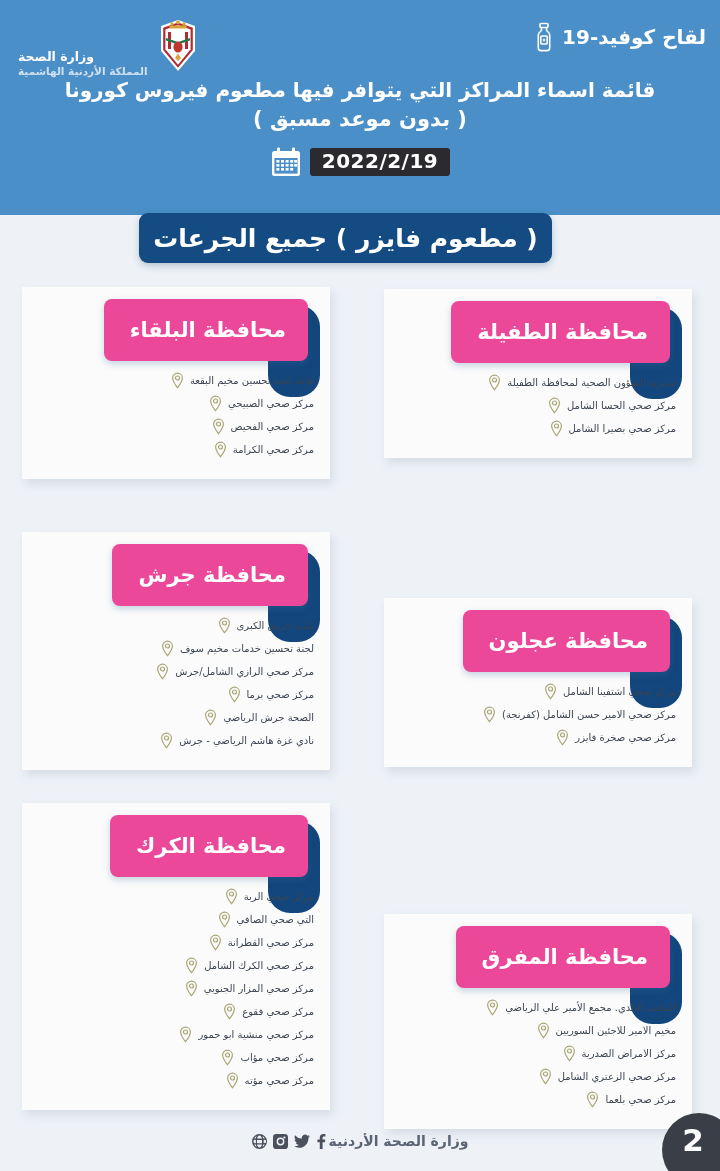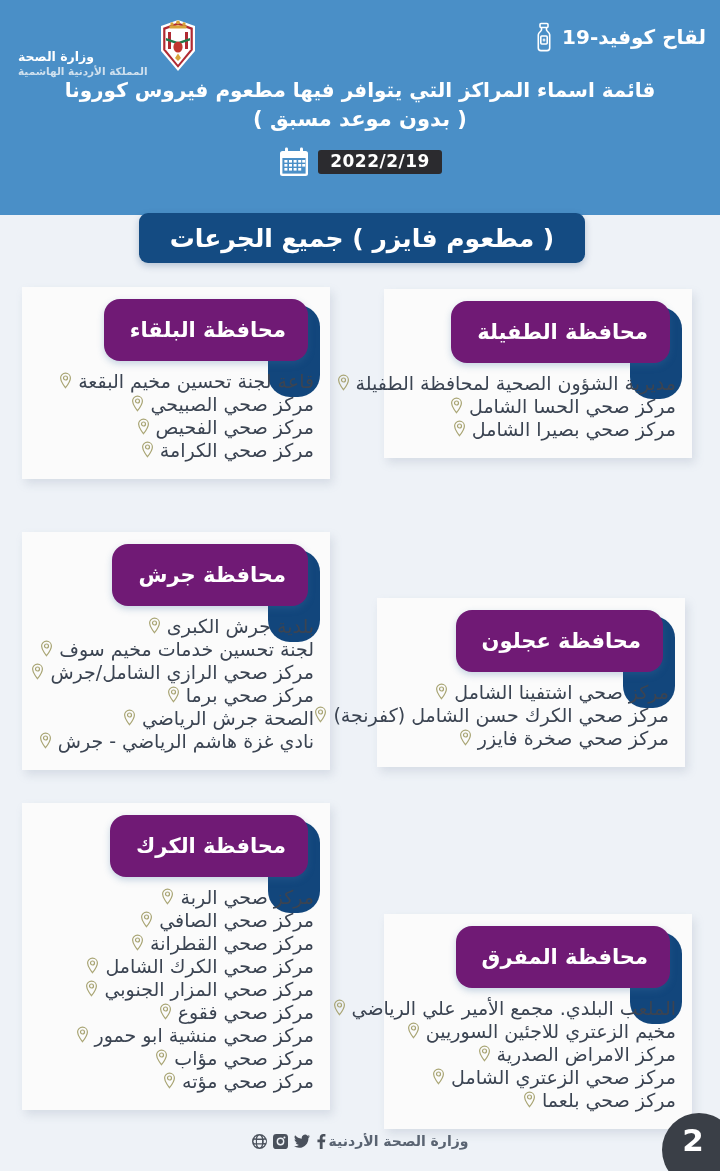--- a/index.html
+++ b/index.html
@@ -74,39 +74,39 @@
     justify-content: center;
     align-items: center;
     gap: 8px;
     margin-top: 10px;
     direction: ltr;
   }
   .cal-icon { width: 32px; height: 32px; display:block; }
   .date-badge {
     background: #2b2b2f;
     color: #ffffff;
-    font-size: 17px;
+    font-size: 20px;
     font-weight: bold;
     padding: 1px 12px 3px 12px;
     border-radius: 3px;
     letter-spacing: 0.5px;
     font-family: "DejaVu Sans", "Liberation Sans", sans-serif;
   }
 
   
   .banner-wrap {
     position: relative;
     height: 56px;
     margin-top: -2px;
   }
   .banner {
     position: absolute;
     top: 0;
     left: 139px;
-    width: 446px;
+    width: 413px;
     height: 50px;
     background: #144b82;
     border-radius: 9px;
     color: #ffffff;
     font-size: 25px;
     font-weight: bold;
     display: flex;
     align-items: center;
     justify-content: center;
     direction: rtl;
@@ -145,22 +145,22 @@
   }
 
   
   .tab-blue {
     position: absolute;
     top: 12px;
     right: 22px;
     height: 62px;
     min-width: 196px;
     padding: 0 22px 0 26px;
-    background: #701a75;
-    border-radius: 16px;
+    background: #ec4899;
+    border-radius: 8px;
     display: flex;
     align-items: center;
     justify-content: flex-start;
     color: #ffffff;
     font-size: 21px;
     font-weight: bold;
     direction: rtl;
     z-index: 2;
     box-shadow: 0 3px 7px rgba(60,110,160,0.28);
     white-space: nowrap;
@@ -174,33 +174,33 @@
   }
 
   .list-item {
     display: flex;
     align-items: center;
     justify-content: flex-start;
     gap: 6px;
     direction: rtl;
     height: 23px;
     color: #3b4452;
-    font-size: 19px;
+    font-size: 10px;
     white-space: nowrap;
   }
   .list-item .txt { flex: 0 0 auto; }
 
   .pin {
     width: 13px; height: 17px; flex: 0 0 auto; display:block;
   }
 
   
   #card-tafilah { top: 20px; right: 28px; }
   #card-balqa   { top: 18px; left: 22px; }
-  #card-ajloun  { top: 329px; right: 35px; }
+  #card-ajloun  { top: 329px; right: 28px; }
   #card-jerash  { top: 263px; left: 22px; }
   #card-mafraq  { top: 645px; right: 28px; }
   #card-karak   { top: 534px; left: 22px; }
 
   
   .footer {
     position: absolute;
     bottom: 0;
     left: 0;
     width: 720px;
@@ -474,21 +474,21 @@
       <div class="list-item">
         <span class="txt">مركز صحي اشتفينا الشامل</span>
         <span>
             <svg class="pin" viewBox="0 0 13 17" fill="none" stroke="#a8a473" stroke-width="1.2">
               <path d="M6.5 1.2c-2.7 0-4.9 2.1-4.9 4.8 0 3.6 4.9 9.7 4.9 9.7s4.9-6.1 4.9-9.7c0-2.7-2.2-4.8-4.9-4.8z"></path>
               <circle cx="6.5" cy="6" r="2"></circle>
             </svg>
           </span>
       </div>
       <div class="list-item">
-        <span class="txt">مركز صحي الكرك حسن الشامل (كفرنجة)</span>
+        <span class="txt">مركز صحي الامير حسن الشامل (كفرنجة)</span>
         <span>
             <svg class="pin" viewBox="0 0 13 17" fill="none" stroke="#a8a473" stroke-width="1.2">
               <path d="M6.5 1.2c-2.7 0-4.9 2.1-4.9 4.8 0 3.6 4.9 9.7 4.9 9.7s4.9-6.1 4.9-9.7c0-2.7-2.2-4.8-4.9-4.8z"></path>
               <circle cx="6.5" cy="6" r="2"></circle>
             </svg>
           </span>
       </div>
       <div class="list-item">
         <span class="txt">مركز صحي صخرة فايزر</span>
         <span>
@@ -510,21 +510,21 @@
       <div class="list-item">
         <span class="txt">مركز صحي الربة</span>
         <span>
             <svg class="pin" viewBox="0 0 13 17" fill="none" stroke="#a8a473" stroke-width="1.2">
               <path d="M6.5 1.2c-2.7 0-4.9 2.1-4.9 4.8 0 3.6 4.9 9.7 4.9 9.7s4.9-6.1 4.9-9.7c0-2.7-2.2-4.8-4.9-4.8z"></path>
               <circle cx="6.5" cy="6" r="2"></circle>
             </svg>
           </span>
       </div>
       <div class="list-item">
-        <span class="txt">مركز صحي الصافي</span>
+        <span class="txt">التي صحي الصافي</span>
         <span>
             <svg class="pin" viewBox="0 0 13 17" fill="none" stroke="#a8a473" stroke-width="1.2">
               <path d="M6.5 1.2c-2.7 0-4.9 2.1-4.9 4.8 0 3.6 4.9 9.7 4.9 9.7s4.9-6.1 4.9-9.7c0-2.7-2.2-4.8-4.9-4.8z"></path>
               <circle cx="6.5" cy="6" r="2"></circle>
             </svg>
           </span>
       </div>
       <div class="list-item">
         <span class="txt">مركز صحي القطرانة</span>
         <span>
@@ -600,21 +600,21 @@
       <div class="list-item">
         <span class="txt">الملعب البلدي. مجمع الأمير علي الرياضي</span>
         <span>
             <svg class="pin" viewBox="0 0 13 17" fill="none" stroke="#a8a473" stroke-width="1.2">
               <path d="M6.5 1.2c-2.7 0-4.9 2.1-4.9 4.8 0 3.6 4.9 9.7 4.9 9.7s4.9-6.1 4.9-9.7c0-2.7-2.2-4.8-4.9-4.8z"></path>
               <circle cx="6.5" cy="6" r="2"></circle>
             </svg>
           </span>
       </div>
       <div class="list-item">
-        <span class="txt">مخيم الزعتري للاجئين السوريين</span>
+        <span class="txt">مخيم الامير للاجئين السوريين</span>
         <span>
             <svg class="pin" viewBox="0 0 13 17" fill="none" stroke="#a8a473" stroke-width="1.2">
               <path d="M6.5 1.2c-2.7 0-4.9 2.1-4.9 4.8 0 3.6 4.9 9.7 4.9 9.7s4.9-6.1 4.9-9.7c0-2.7-2.2-4.8-4.9-4.8z"></path>
               <circle cx="6.5" cy="6" r="2"></circle>
             </svg>
           </span>
       </div>
       <div class="list-item">
         <span class="txt">مركز الامراض الصدرية</span>
         <span>

